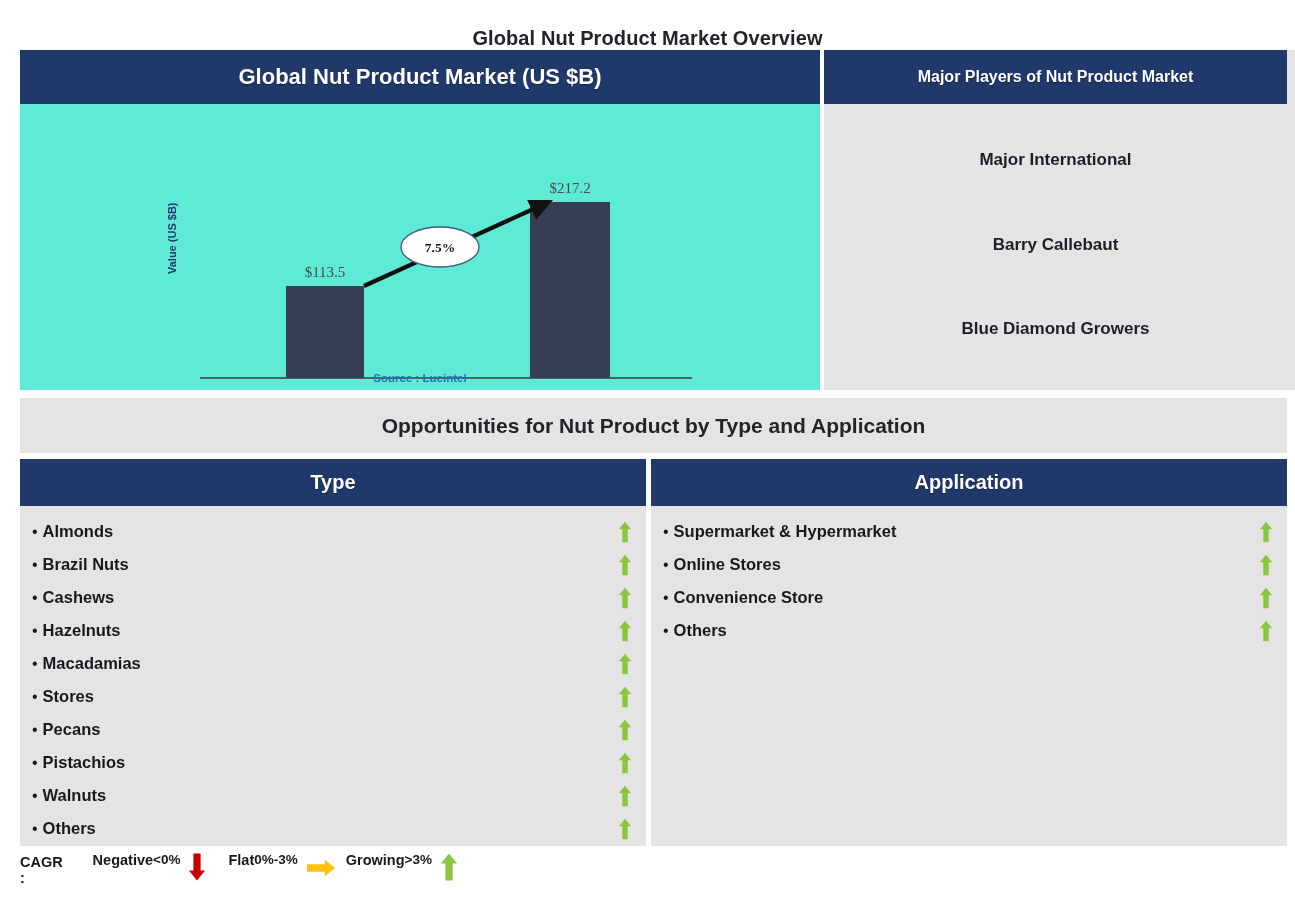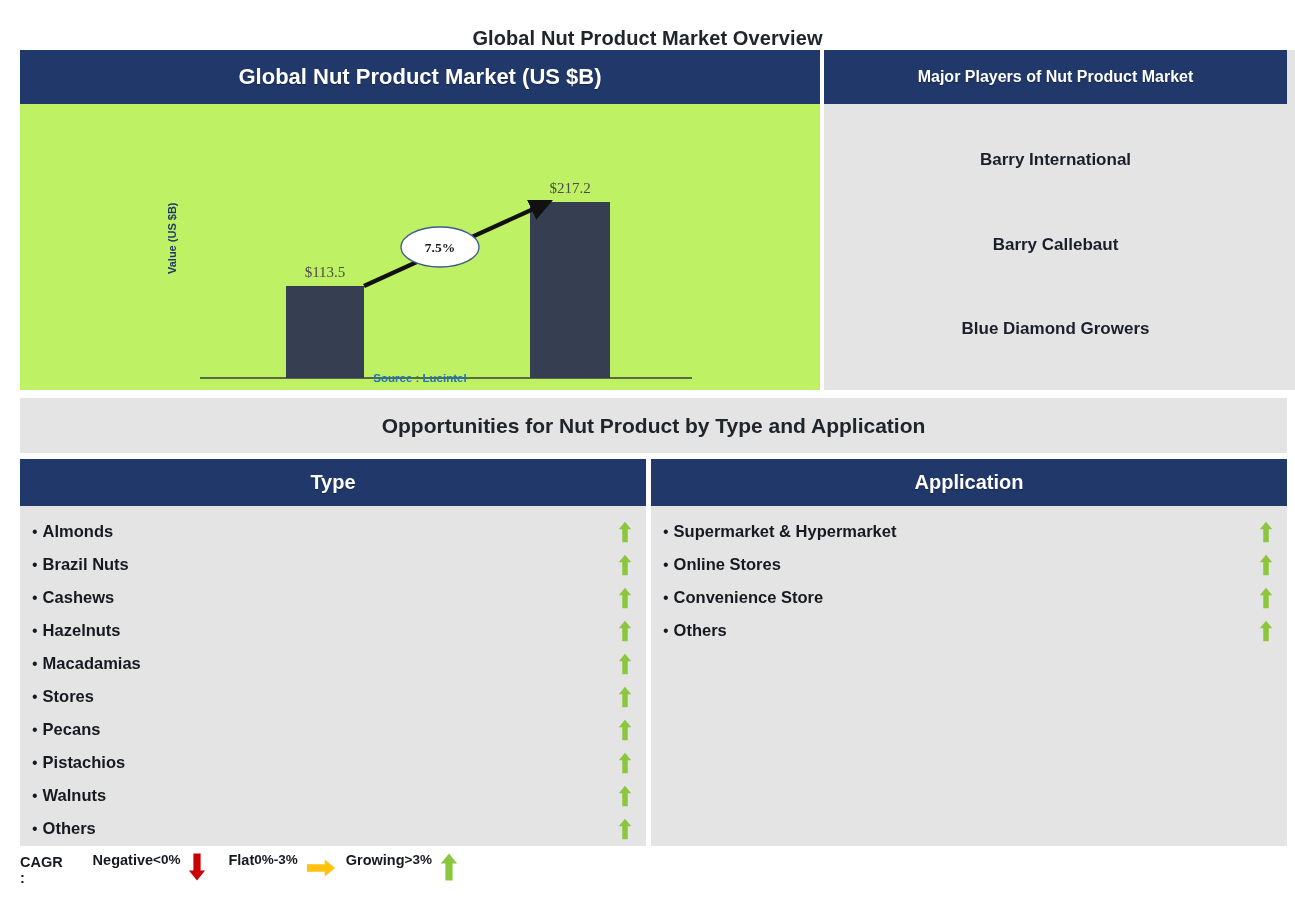--- a/index.html
+++ b/index.html
@@ -26,21 +26,21 @@
     color: #20252b;
     letter-spacing: 0.1px;
     margin-top: 13px;
   }
 
   
   #market-panel {
     position: absolute;
     left: 20px; top: 50px;
     width: 800px; height: 340px;
-    background: #bef264;
+    background: #5eead4;
   }
   #market-header {
     position: absolute;
     left: 0; top: 0;
     width: 800px; height: 54px;
     background: #21386b;
     color: #ffffff;
     font-size: 22px;
     font-weight: bold;
     display: flex;
@@ -279,21 +279,21 @@
       <text x="420" y="148" text-anchor="middle" class="cagr-text">7.5%</text>
     </svg>
   </div>
 
   <div id="source-note">Source : Lucintel</div>
 </div>
 
 <div id="players-panel">
   <div id="players-header">Major Players of Nut Product Market</div>
   <div id="players-list">
-    <div class="player-item">Barry International</div>
+    <div class="player-item">Major International</div>
     <div class="player-item">Barry Callebaut</div>
     <div class="player-item">Blue Diamond Growers</div>
   </div>
 </div>
 
 <div id="opportunities-banner">Opportunities for Nut Product by Type and Application</div>
 
 <div class="opp-col" id="type-col">
   <div class="opp-header">Type</div>
   <ul class="opp-list" id="type-list">

